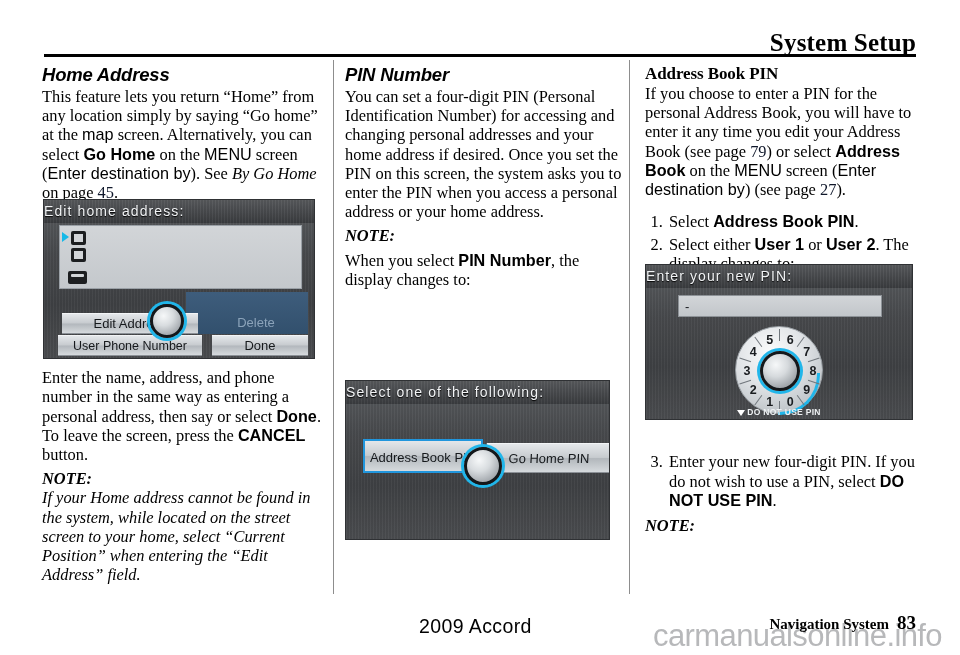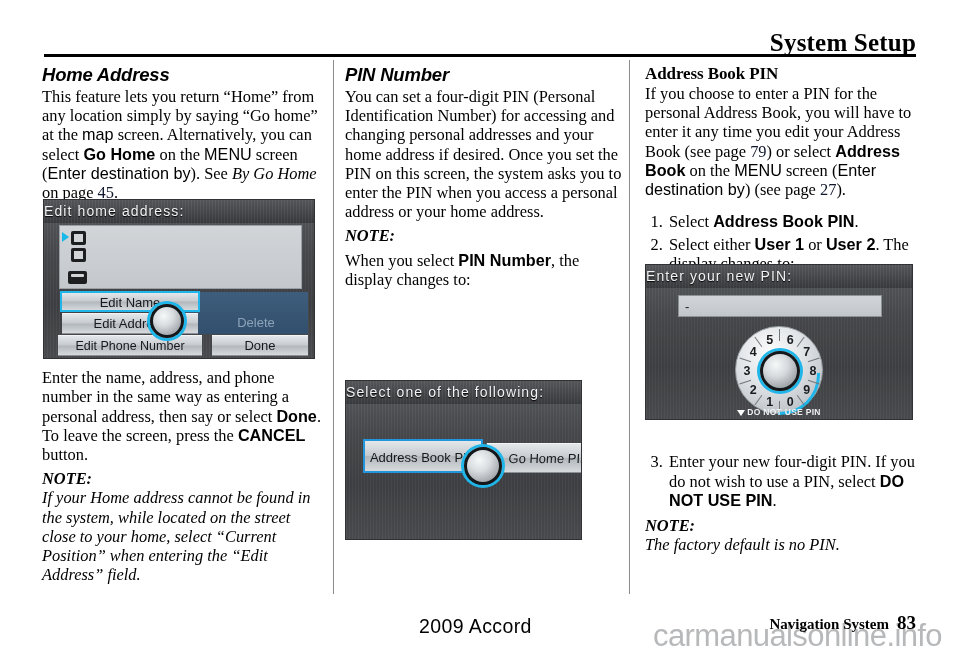--- a/index.html
+++ b/index.html
@@ -261,21 +261,21 @@
   }
   #joystick-1 {
     left: 106px; top: 104px; width: 34px; height: 34px;
   }
 
   
   #screen-select-pin {
     position: absolute;
     left: 0px;
     top: 316px;
-    width: 237px;
+    width: 265px;
     height: 160px;
   }
   #btn-address-book-pin {
     left: 17px; top: 58px; width: 120px; height: 34px;
     line-height: 33px;
     border: 2px solid #2196dd;
     font-size: 13px;
   }
   #btn-go-home-pin {
     left: 140px; top: 62px; width: 126px; height: 30px;
@@ -431,32 +431,31 @@
   <div class="navi" id="screen-edit-home">
     <div class="title-bar">Edit home address:</div>
     <div class="list-panel">
       <div id="cursor-arrow"></div>
       <div class="row-icon" id="icon-home-person"></div>
       <div class="row-icon" id="icon-home-address"></div>
       <div class="row-icon" id="icon-home-phone"></div>
     </div>
     <div class="right-panel"></div>
     <div class="btn-soft" id="btn-delete">Delete</div>
-    <div class="btn-soft" id="btn-edit-name">Edit Name</div>
     <div class="btn-soft" id="btn-edit-address">Edit Address</div>
-    <div class="btn-soft" id="btn-edit-phone">Edit Phone Number</div>
+    <div class="btn-soft" id="btn-edit-phone">User Phone Number</div>
     <div class="btn-soft" id="btn-done">Done</div>
     <div class="joystick" id="joystick-1"></div>
   </div>
 
   <div style="height:166px"></div>
 
   <p class="body"><span>Enter the name, address, and phone number in the same way as entering a personal address, then say or select </span><span class="sans-b">Done</span><span>. To leave the screen, press the </span><span class="sans-b">CANCEL</span><span> button.</span></p>
 
-  <p class="body gap"><span class="note-label">NOTE:</span><br><span class="note-body">If your Home address cannot be found in the system, while located on the street close to your home, select “Current Position” when entering the “Edit Address” field.</span></p>
+  <p class="body gap"><span class="note-label">NOTE:</span><br><span class="note-body">If your Home address cannot be found in the system, while located on the street screen to your home, select “Current Position” when entering the “Edit Address” field.</span></p>
 </div>
 
 <div class="column" id="col-2">
 
   <h2 class="sec-head">PIN Number</h2>
 
   <p class="body">You can set a four-digit PIN (Personal Identification Number) for accessing and changing personal addresses and your home address if desired. Once you set the PIN on this screen, the system asks you to enter the PIN when you access a personal address or your home address.</p>
 
   <p class="body gap"><span class="note-label">NOTE:</span><br></p>
 
@@ -510,18 +509,18 @@
       </div>
     <div id="no-pin-label"><span class="tri"></span><span>DO NOT USE PIN</span></div>
   </div>
 
   <div style="height:162px"></div>
 
   <ol class="steps" start="3">
     <li><span>Enter your new four-digit PIN. If you do not wish to use a PIN, select </span><span class="sans-b">DO NOT USE PIN</span><span>.</span></li>
   </ol>
 
-  <p class="body gap"><span class="note-label">NOTE:</span><br><span class="note-body">The factory default is no PIN.</span></p>
+  <p class="body gap"><span class="note-label">NOTE:</span><br></p>
 </div>
 
 <div id="footer-model">2009  Accord</div>
 <div id="watermark">carmanualsonline.info</div>
 <div id="footer-right"><span>Navigation System</span><span class="pg">83</span></div>
 
 </body></html>

